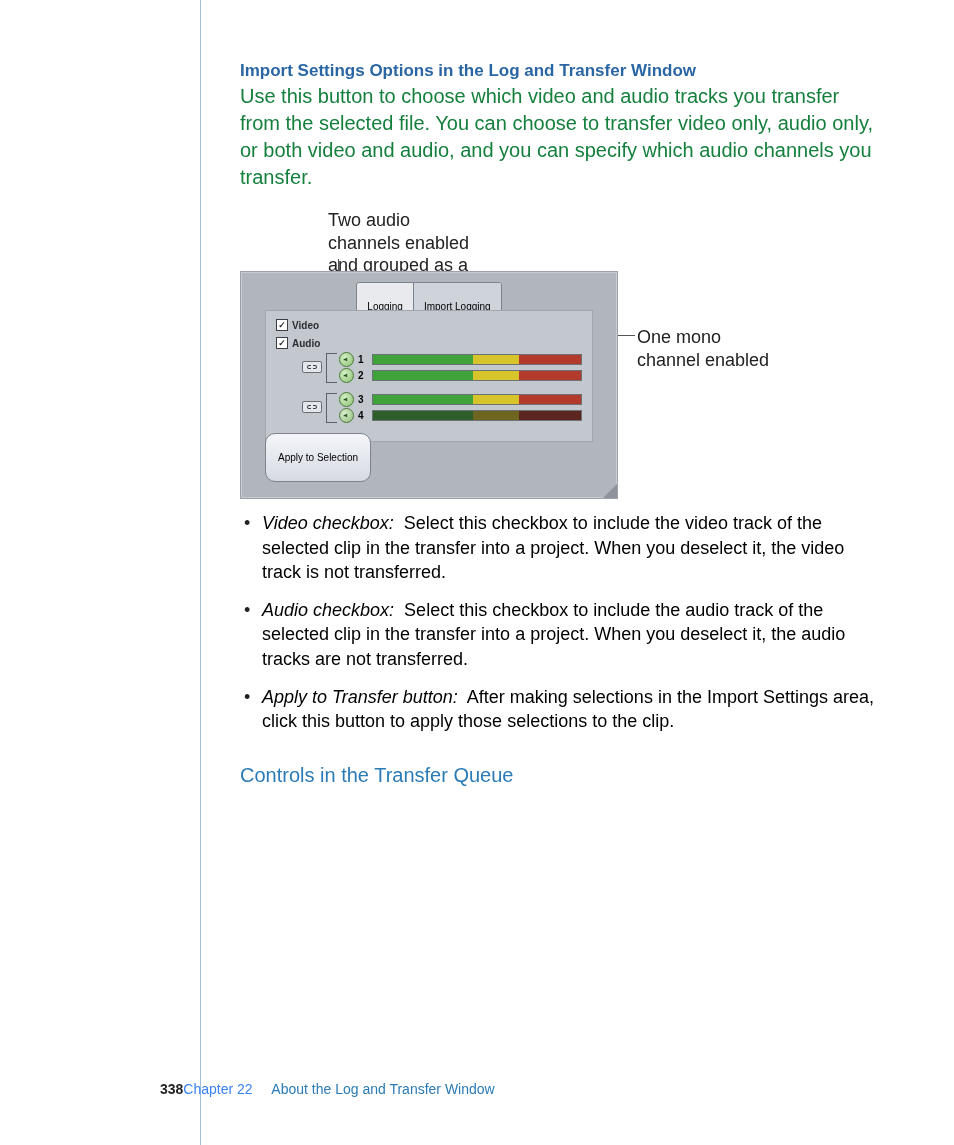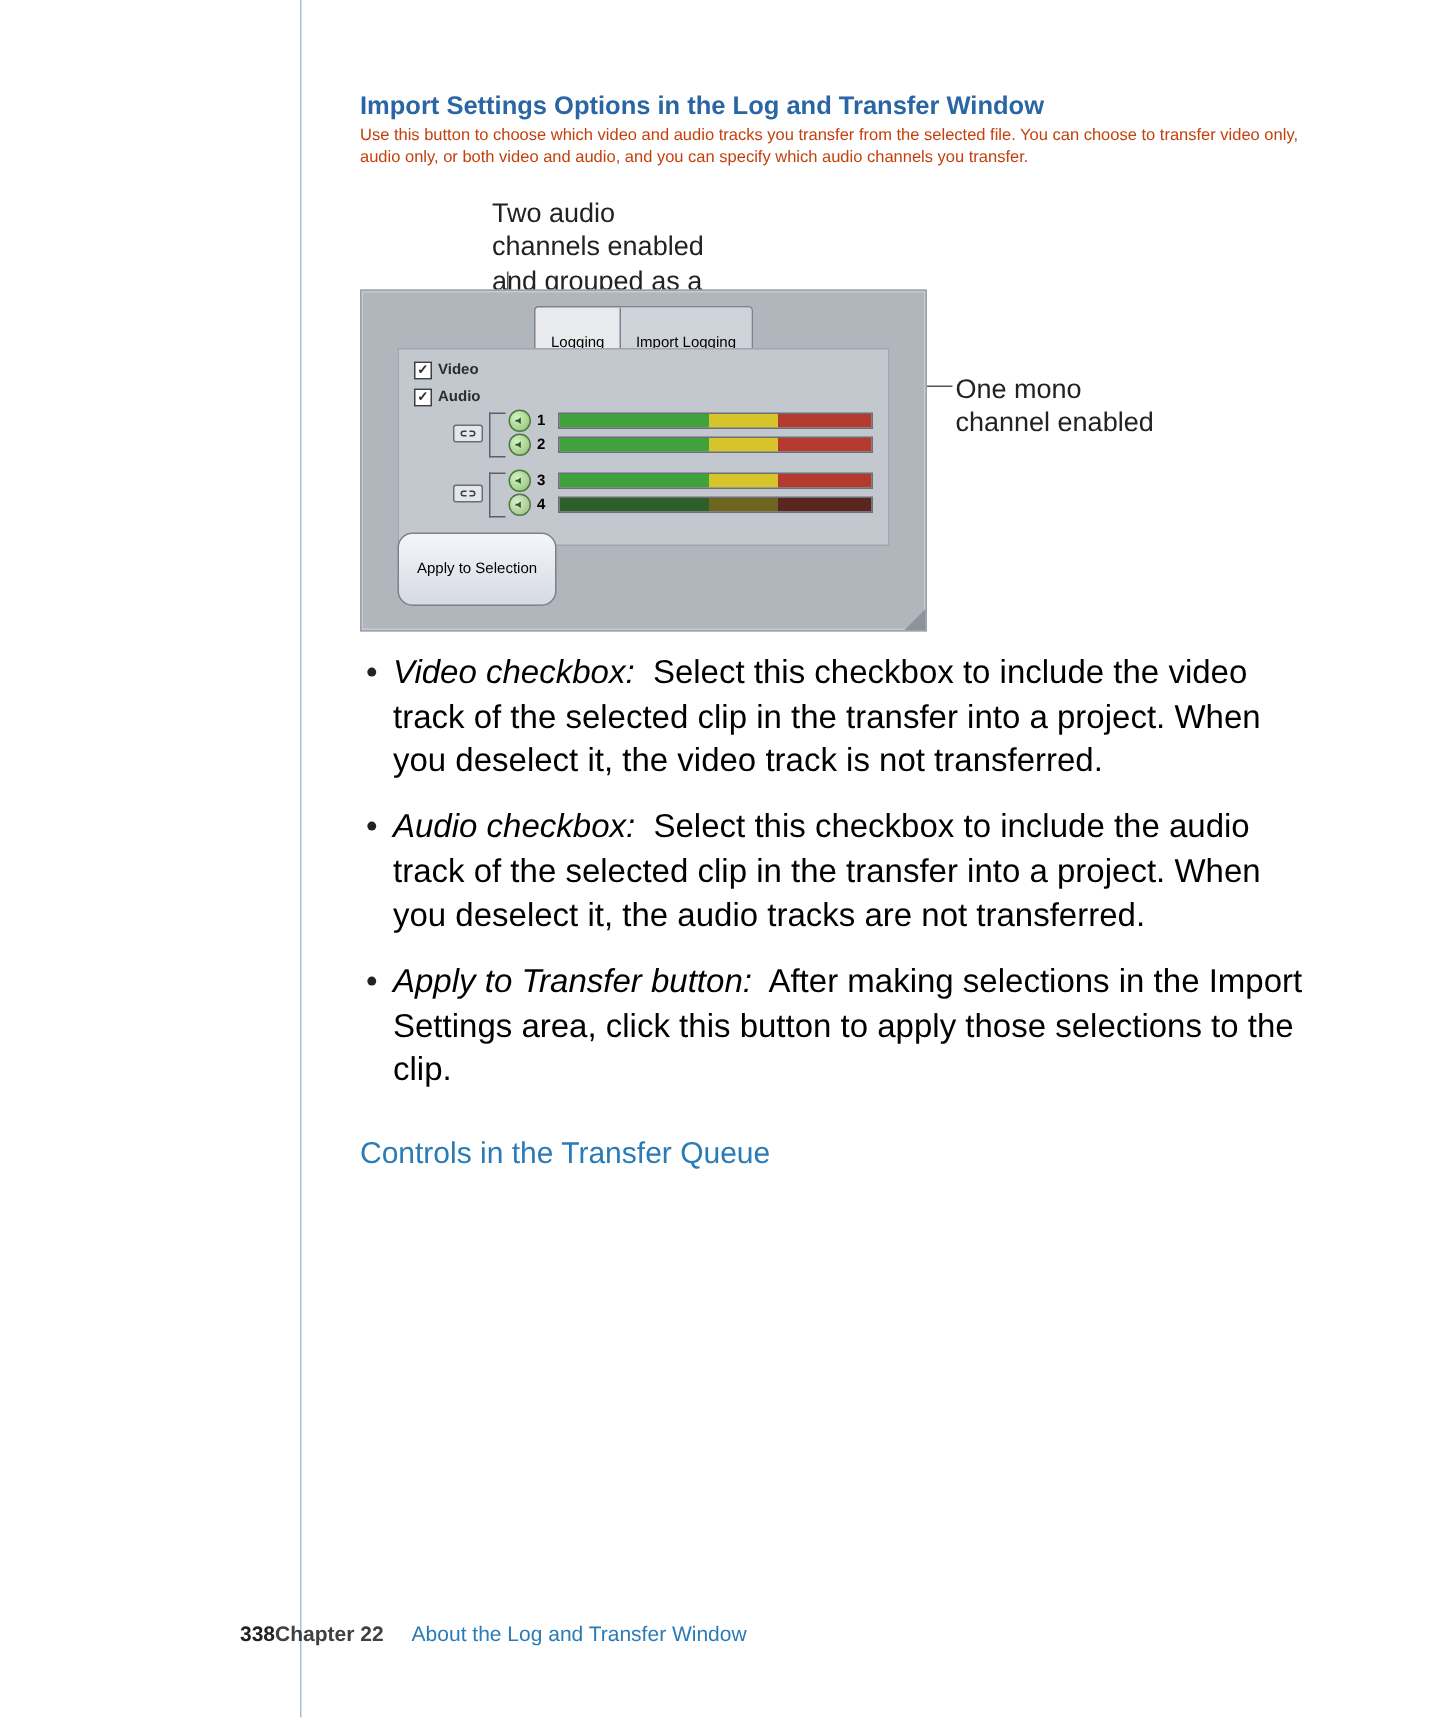--- a/index.html
+++ b/index.html
@@ -1,22 +1,22 @@
 <!DOCTYPE html>
 <html><head>
 <meta charset="utf-8">
 <style>
   html,body{margin:0;padding:0;background:#fff;width:954px;height:1145px;font-family:"Myriad Pro","Segoe UI","Helvetica Neue",Arial,sans-serif;color:#000;position:relative;}
   .page{position:relative;width:954px;height:1145px;}
   .content{position:absolute;left:240px;top:60px;width:640px;}
   .h-blue-bold{color:#2a66a3;font-weight:700;font-size:17px;line-height:1.25;margin-bottom:2px;}
-  .body-text{font-size:11px;line-height:1.35;color:#c2410c;}
+  .body-text{font-size:20px;line-height:1.35;color:#15803d;}
   .h-section{color:#2a7bb6;font-weight:400;font-size:20px;margin-top:30px;margin-bottom:2px;}
   ul.bullets{list-style:none;padding:0;margin:12px 0 0 0;}
-  ul.bullets li{position:relative;padding-left:22px;font-size:22px;line-height:1.35;margin-bottom:14px;}
+  ul.bullets li{position:relative;padding-left:22px;font-size:18px;line-height:1.35;margin-bottom:14px;}
   ul.bullets li:before{content:"•";position:absolute;left:4px;top:0;color:#222;}
   .term{font-style:italic;}
   
   .figure-wrap{position:relative;margin-top:18px;height:290px;width:640px;}
   .callout{position:absolute;font-size:18px;line-height:1.25;color:#222;}
   .callout.top{left:88px;top:0;width:150px;}
   .callout.right{left:397px;top:117px;width:150px;}
   .callout-line{position:absolute;background:#555;}
   .panel{position:absolute;left:0;top:62px;width:376px;height:226px;background:#b1b5bc;border:1px solid #9da1aa;box-shadow:inset 0 0 0 1px #c8cbd1;}
   .tabs{position:absolute;top:10px;left:0;width:100%;text-align:center;}
@@ -36,21 +36,21 @@
   .chnum{font-size:10px;font-weight:700;margin-left:4px;width:8px;}
   .meter{flex:1;height:9px;margin-left:6px;background:linear-gradient(to right,#3fa23a 0%,#3fa23a 48%,#d6c42a 48%,#d6c42a 70%,#b33a2c 70%,#b33a2c 100%);border:1px solid #6b6f78;}
   .meter.dim{background:linear-gradient(to right,#2e5f2b 0%,#2e5f2b 48%,#6e6620 48%,#6e6620 70%,#5c2620 70%,#5c2620 100%);} 
   .pair-bracket{position:absolute;left:24px;width:10px;border-left:1px solid #5c606a;border-top:1px solid #5c606a;border-bottom:1px solid #5c606a;}
   .link-slot{position:absolute;left:0;}
   .apply-btn{position:absolute;left:24px;bottom:16px;font-size:10px;padding:18px 12px;background:linear-gradient(#f4f6fa,#d6dae2);border:1px solid #7e828c;border-radius:10px;margin-top:16px;}
   .corner{position:absolute;right:0;bottom:0;width:0;height:0;border-right:14px solid #8e929b;border-top:14px solid transparent;}
   
   .footer{position:absolute;left:160px;bottom:48px;font-size:14px;display:flex;align-items:baseline;gap:0;}
   .pnum{font-weight:700;color:#222;}
-  .chapnum{font-weight:700;color:#404040;}
+  .chapnum{font-weight:400;color:#3b82f6;}
   .chaptitle{color:#2a7bb6;}
   .rule{position:absolute;left:200px;top:0;width:1px;height:1145px;background:#2a7bb6;opacity:.45;}
 </style>
 </head>
 <body>
 <div class="page">
   <div class="rule"></div>
   <div class="content">
 
     <div class="h-blue-bold">Import Settings Options in the Log and Transfer Window</div>

